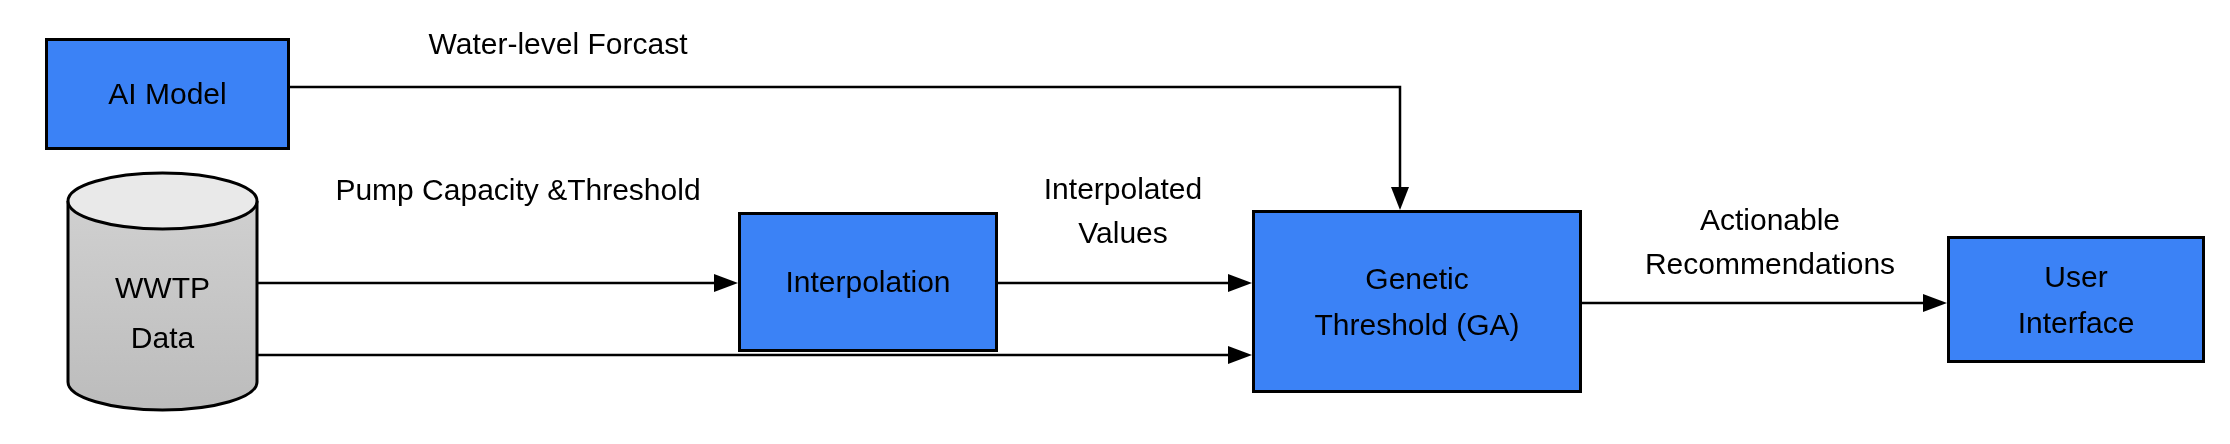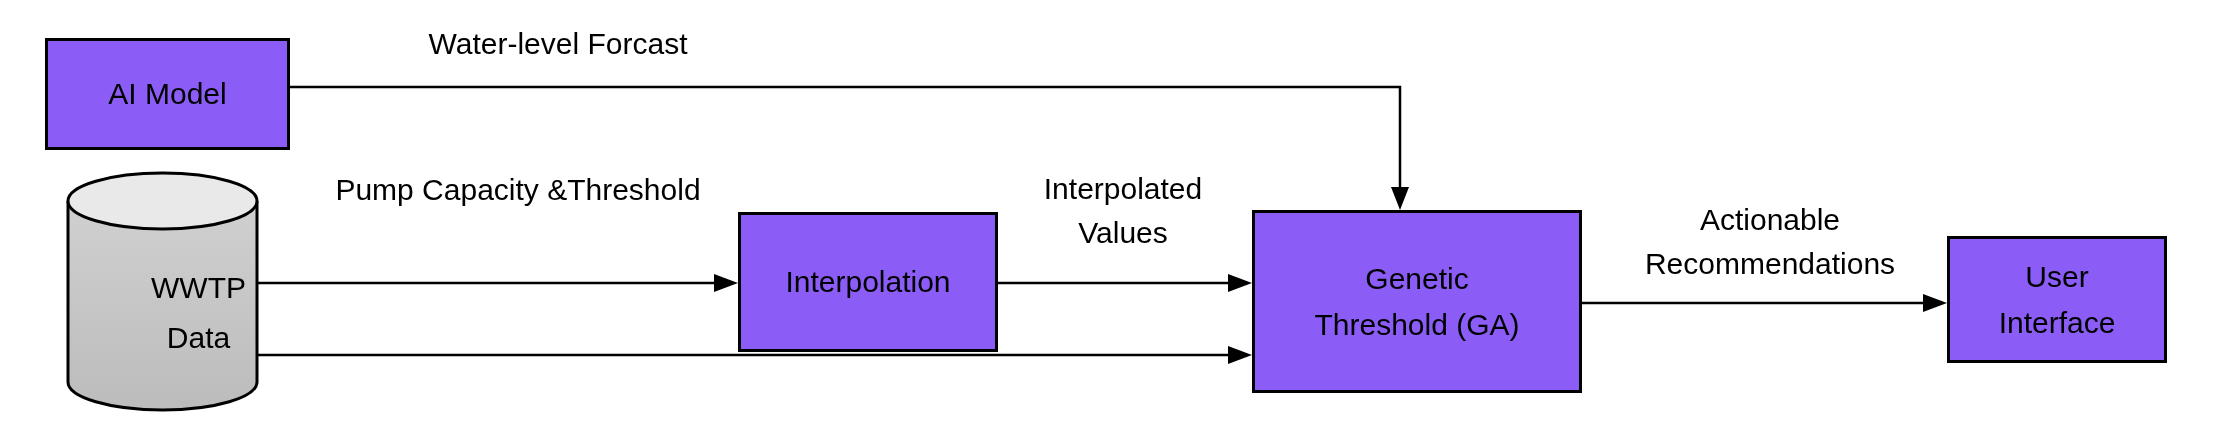--- a/index.html
+++ b/index.html
@@ -18,39 +18,39 @@
   }
   .connector-layer {
     position: absolute;
     left: 0;
     top: 0;
     width: 2230px;
     height: 444px;
   }
   .box {
     position: absolute;
-    background: #8b5cf6;
+    background: #3b82f6;
     border: 3px solid #000000;
     box-sizing: border-box;
     display: flex;
     flex-direction: column;
     align-items: center;
     justify-content: center;
     font-size: 30px;
     text-align: center;
   }
   .box span {
     display: block;
     line-height: 46px;
     white-space: nowrap;
   }
   #node-ai-model        { left: 45px;   top: 38px;  width: 245px; height: 112px; }
   #node-interpolation   { left: 738px;  top: 212px; width: 260px; height: 140px; }
   #node-genetic-algorithm { left: 1252px; top: 210px; width: 330px; height: 183px; }
-  #node-user-interface  { left: 1947px; top: 236px; width: 220px; height: 127px; }
+  #node-user-interface  { left: 1947px; top: 236px; width: 258px; height: 127px; }
 
   .edge-label {
     position: absolute;
     transform: translateX(-50%);
     text-align: center;
     font-size: 30px;
     white-space: nowrap;
   }
   .edge-label span { display: block; line-height: 44px; }
   #label-water-forecast     { left: 558px;  top: 22px;  }
@@ -59,21 +59,20 @@
   #label-current-water      { left: 790px;  top: 380px; }
   #label-actionable         { left: 1770px; top: 198px; }
 
   .cylinder-label {
     position: absolute;
     left: 68px;
     top: 263px;
     width: 189px;
     text-align: center;
     font-size: 30px;
-    padding-left: 36px;
   }
   .cylinder-label span { display: block; line-height: 50px; }
 </style>
 </head>
 <body>
 
 <div class="canvas">
 
   <svg class="connector-layer" viewBox="0 0 2230 444" xmlns="http://www.w3.org/2000/svg">
     <defs>

